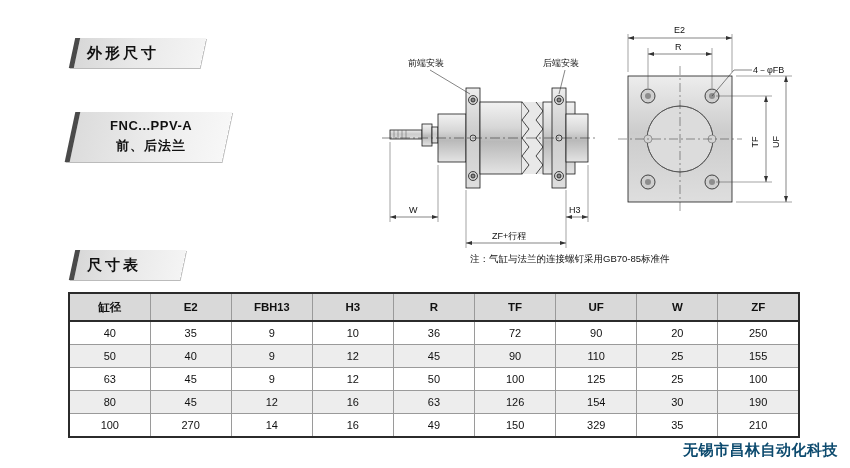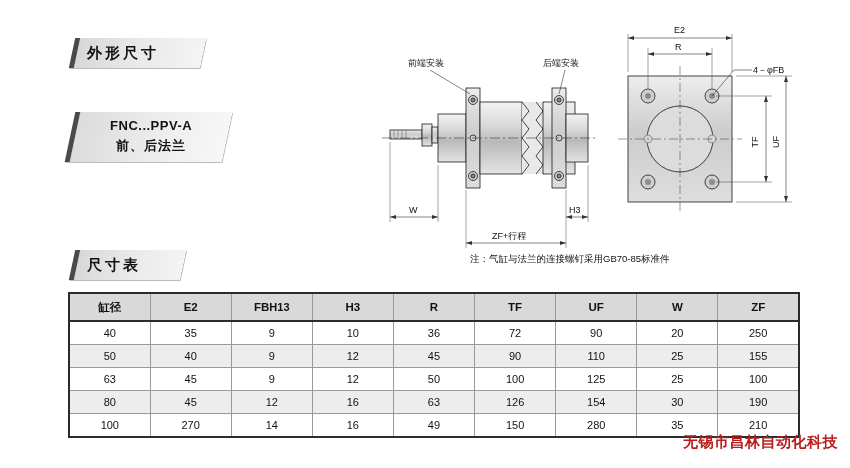--- a/index.html
+++ b/index.html
@@ -118,24 +118,24 @@
   #dim-table tbody tr:nth-child(even) td { background: #ededed; }
   #dim-table th sub {
     font-size: 11px;
     vertical-align: bottom;
   }
 
   
   #company {
     position: absolute;
     right: 12px;
-    bottom: 16px;
+    bottom: 8px;
     font-size: 15px;
     font-weight: bold;
-    color: #b91c1c;
+    color: #0c4a6e;
     letter-spacing: 0.5px;
     white-space: nowrap;
   }
 
   
   .dtxt { font-family: "Liberation Sans", sans-serif; font-size: 9px; fill: #111; }
   .dtxt-cn { font-family: "Liberation Sans", sans-serif; font-size: 9px; fill: #111; }
 </style>
 </head>
 <body>
@@ -364,21 +364,21 @@
         <td>30</td>
         <td>190</td>
       </tr>
       <tr>
         <td>100</td>
         <td>270</td>
         <td>14</td>
         <td>16</td>
         <td>49</td>
         <td>150</td>
-        <td>280</td>
+        <td>329</td>
         <td>35</td>
         <td>210</td>
       </tr>
     </tbody>
   </table>
 
   <div id="company">无锡市昌林自动化科技</div>
 
 </div>
 

